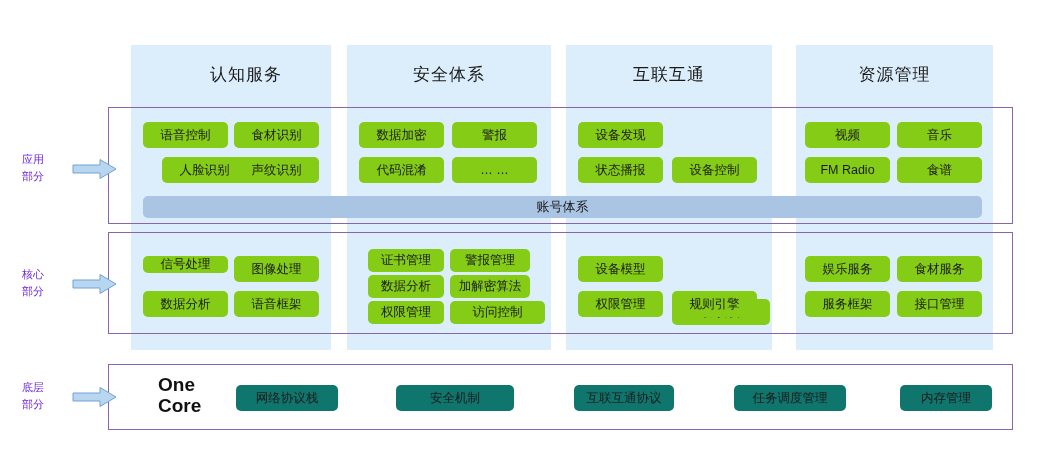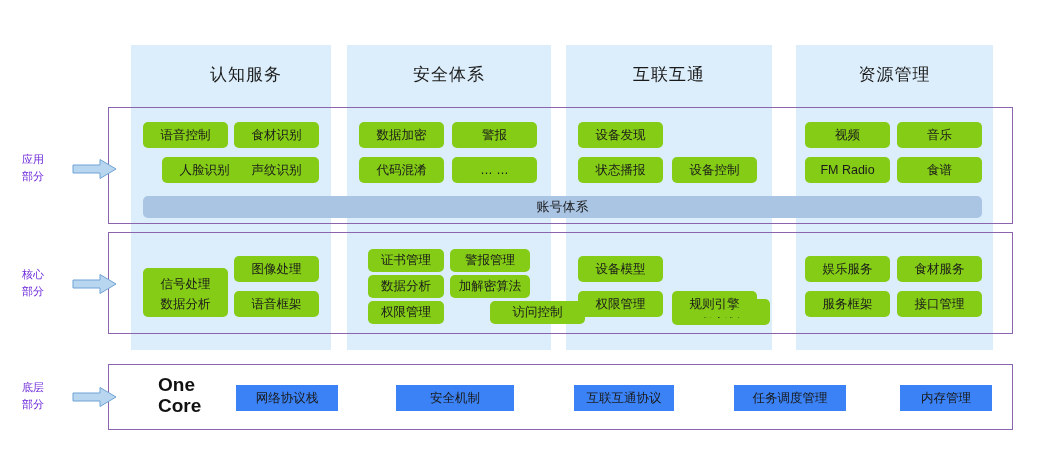--- a/index.html
+++ b/index.html
@@ -89,22 +89,22 @@
     position: absolute;
     z-index: 3;
     font-size: 19px;
     font-weight: bold;
     line-height: 21px;
     color: #111;
     white-space: pre-line;
   }
   .base-chip {
     position: absolute;
-    background: #3b82f6;
-    border-radius: 0;
+    background: #0f766e;
+    border-radius: 5px;
     display: flex;
     align-items: center;
     justify-content: center;
     font-size: 12.5px;
     color: #1a1a1a;
     z-index: 3;
     white-space: nowrap;
   }
 </style>
 </head>
@@ -164,31 +164,31 @@
   <div class="chip" style="left:578px; top:157px; width:85px; height:26px;">状态播报</div>
   <div class="chip" style="left:672px; top:157px; width:85px; height:26px;text-align:right;">设备控制</div>
 
   <div class="chip" style="left:805px; top:122px; width:85px; height:26px;">视频</div>
   <div class="chip" style="left:897px; top:122px; width:85px; height:26px;">音乐</div>
   <div class="chip" style="left:805px; top:157px; width:85px; height:26px;">FM Radio</div>
   <div class="chip" style="left:897px; top:157px; width:85px; height:26px;">食谱</div>
 
   <div class="account-bar" style="left:143px; top:196px; width:839px; height:22px;">账号体系</div>
 
-  <div class="chip" style="left:143px; top:268px; width:85px; height:33px;">信号处理</div>
+  <div class="chip" style="left:143px; top:256px; width:85px; height:17px;">信号处理</div>
   <div class="chip" style="left:234px; top:256px; width:85px; height:26px;">图像处理</div>
   <div class="chip" style="left:143px; top:291px; width:85px; height:26px;">数据分析</div>
   <div class="chip" style="left:234px; top:291px; width:85px; height:26px;">语音框架</div>
 
   <div class="chip" style="left:368px; top:249px; width:76px; height:23px;">证书管理</div>
   <div class="chip" style="left:450px; top:249px; width:80px; height:23px;">警报管理</div>
   <div class="chip" style="left:368px; top:275px; width:76px; height:23px;">数据分析</div>
   <div class="chip" style="left:450px; top:275px; width:80px; height:23px;">加解密算法</div>
   <div class="chip" style="left:368px; top:301px; width:76px; height:23px;">权限管理</div>
-  <div class="chip" style="left:450px; top:301px; width:95px; height:23px;margin-left:40px;">访问控制</div>
+  <div class="chip" style="left:450px; top:301px; width:95px; height:23px;">访问控制</div>
 
   <div class="chip" style="left:578px; top:256px; width:85px; height:26px;">设备模型</div>
   <div class="chip" style="left:672px; top:256px; width:98px; height:26px;margin-top:43px;">协议栈</div>
   <div class="chip" style="left:578px; top:291px; width:85px; height:26px;">权限管理</div>
   <div class="chip" style="left:672px; top:291px; width:85px; height:26px;">规则引擎</div>
 
   <div class="chip" style="left:805px; top:256px; width:85px; height:26px;">娱乐服务</div>
   <div class="chip" style="left:897px; top:256px; width:85px; height:26px;">食材服务</div>
   <div class="chip" style="left:805px; top:291px; width:85px; height:26px;">服务框架</div>
   <div class="chip" style="left:897px; top:291px; width:85px; height:26px;">接口管理</div>

